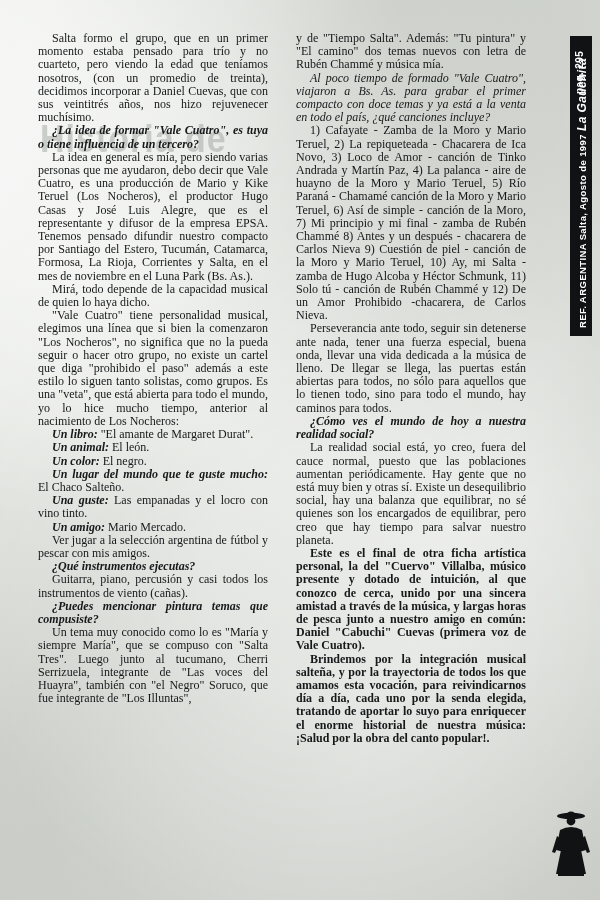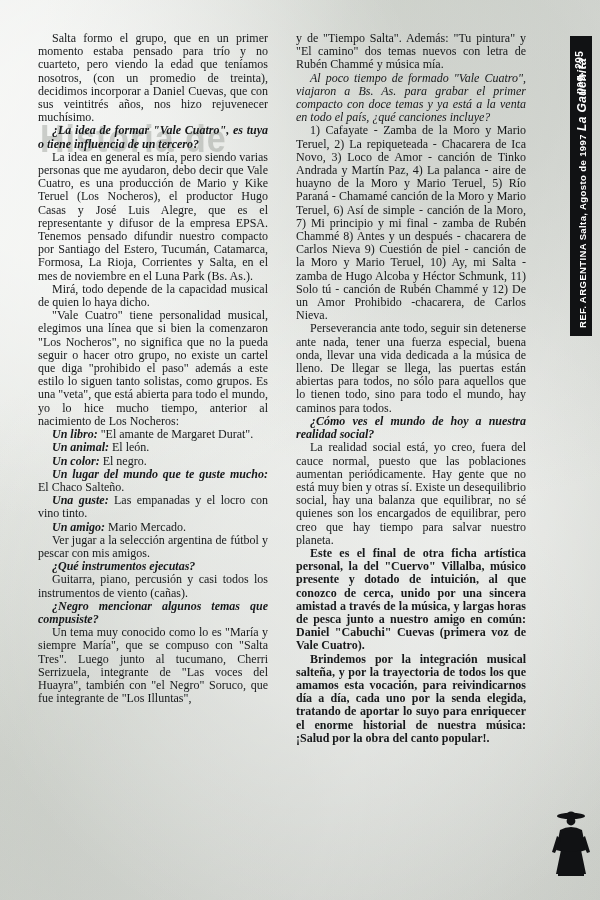--- a/index.html
+++ b/index.html
@@ -181,21 +181,21 @@
         <span>Las empanadas y el locro con vino tinto.</span>
       </p>
       <p class="listline">
         <span class="bolditalic">Un amigo:</span>
         <span>Mario Mercado.</span>
       </p>
 
       <p>Ver jugar a la selección argentina de fútbol y pescar con mis amigos.</p>
       <p class="q">¿Qué instrumentos ejecutas?</p>
       <p>Guitarra, piano, percusión y casi todos los instrumentos de viento (cañas).</p>
-      <p class="q">¿Negro mencionar algunos temas que compusiste?</p>
+      <p class="q">¿Puedes mencionar pintura temas que compusiste?</p>
       <p>Un tema muy conocido como lo es "María y siempre María", que se compuso con "Salta Tres". Luego junto al tucumano, Cherri Serrizuela, integrante de "Las voces del Huayra", también con "el Negro" Soruco, que fue integrante de "Los Illuntas",</p>
     </div>
 
     <div class="col col-right">
       <p class="noindent">y de "Tiempo Salta". Además: "Tu pintura" y "El camino" dos temas nuevos con letra de Rubén Chammé y música mía.</p>
       <p class="lead">Al poco tiempo de formado "Vale Cuatro", viajaron a Bs. As. para grabar el primer compacto con doce temas y ya está a la venta en todo el país, ¿qué canciones incluye?</p>
       <p>1) Cafayate - Zamba de la Moro y Mario Teruel, 2) La repiqueteada - Chacarera de Ica Novo, 3) Loco de Amor - canción de Tinko Andrada y Martín Paz, 4) La palanca - aire de huayno de la Moro y Mario Teruel, 5) Río Paraná - Chamamé canción de la Moro y Mario Teruel, 6) Así de simple - canción de la Moro, 7) Mi principio y mi final - zamba de Rubén Chammé 8) Antes y un después - chacarera de Carlos Nieva 9) Cuestión de piel - canción de la Moro y Mario Teruel, 10) Ay, mi Salta - zamba de Hugo Alcoba y Héctor Schmunk, 11) Solo tú - canción de Rubén Chammé y 12) De un Amor Prohibido -chacarera, de Carlos Nieva.</p>
       <p>Perseverancia ante todo, seguir sin detenerse ante nada, tener una fuerza especial, buena onda, llevar una vida dedicada a la música de lleno. De llegar se llega, las puertas están abiertas para todos, no sólo para aquellos que lo tienen todo, sino para todo el mundo, hay caminos para todos.</p>
       <p class="q">¿Cómo ves el mundo de hoy a nuestra realidad social?</p>
       <p>La realidad social está, yo creo, fuera del cauce normal, puesto que las poblaciones aumentan periódicamente. Hay gente que no está muy bien y otras sí. Existe un desequilibrio social, hay una balanza que equilibrar, no sé quienes son los encargados de equilibrar, pero creo que hay tiempo para salvar nuestro planeta.</p>

